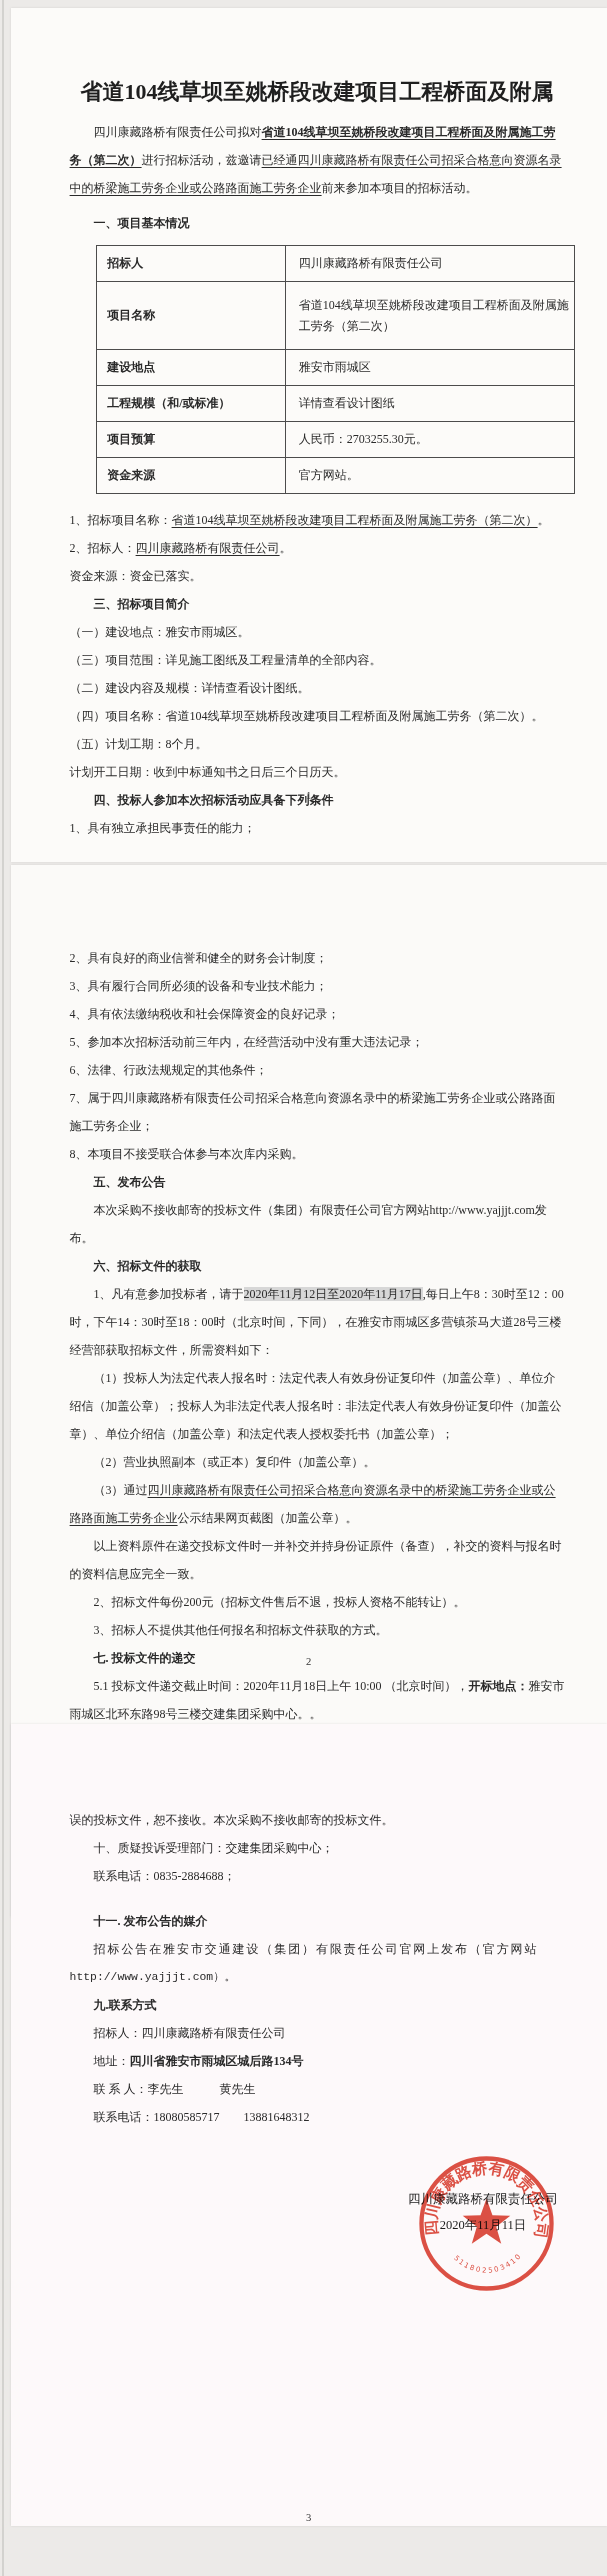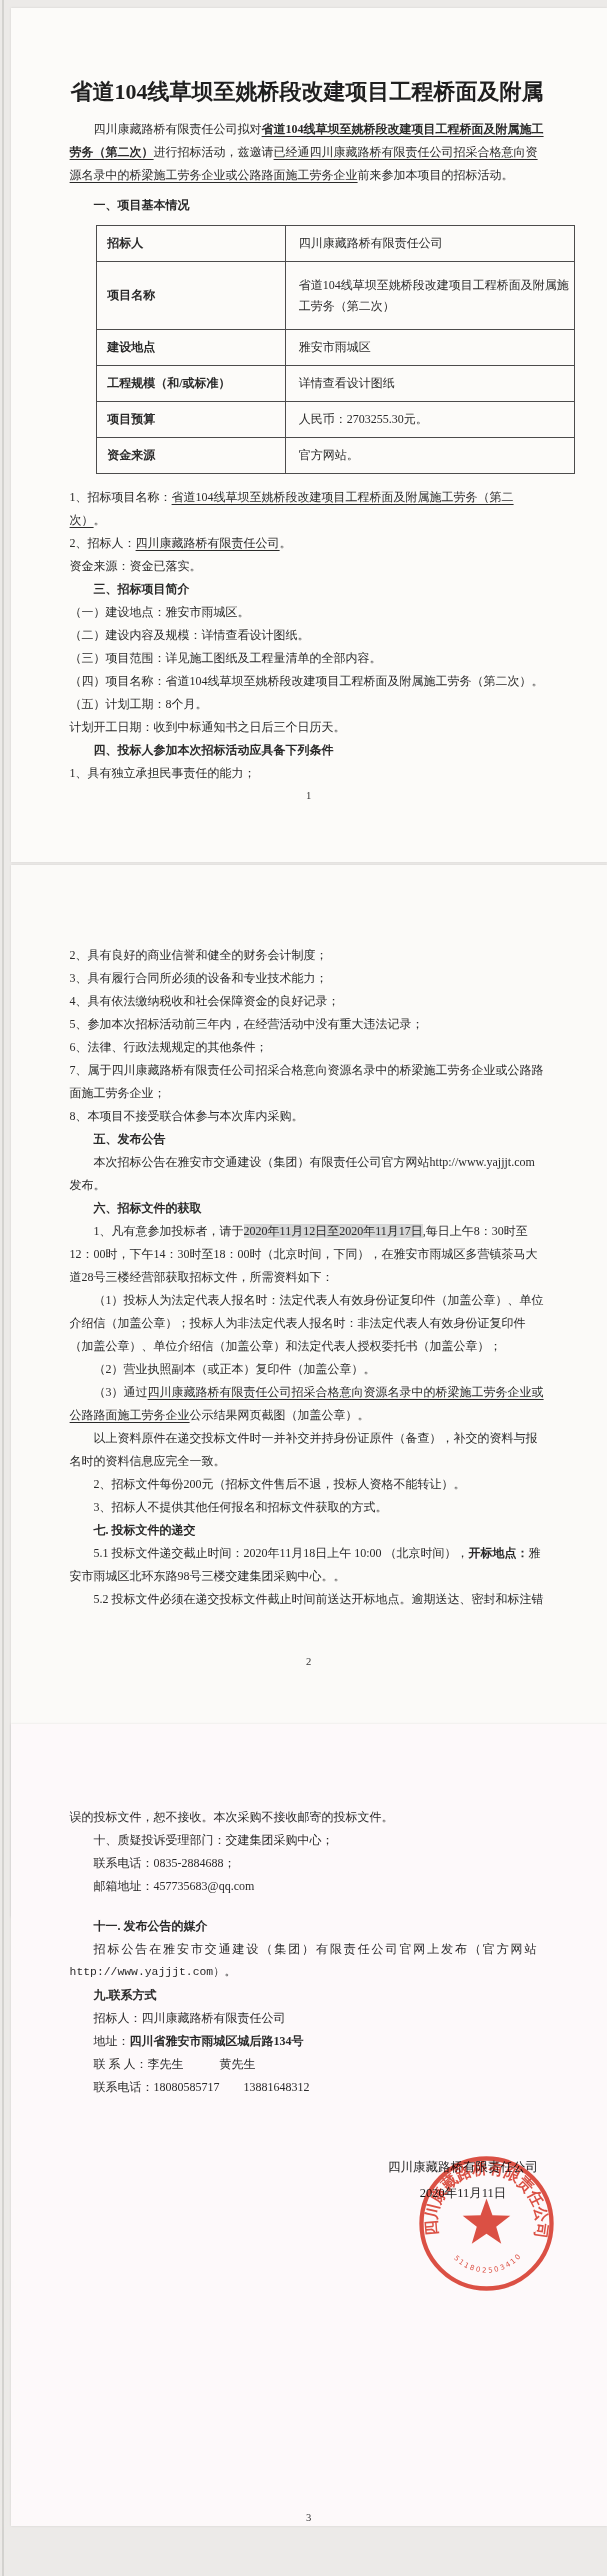--- a/index.html
+++ b/index.html
@@ -12,31 +12,31 @@
     position:relative;
   }
   .scan-edge{
     position:absolute;left:2.3px;top:0;width:1.5px;height:2576px;
     background:#c9c7c4;opacity:.7;
   }
   .page{
     position:absolute;left:10.6px;width:596px;
     background:#fcfbf9;
     box-shadow:0 0 2.3px rgba(0,0,0,.10);
-    padding:0 62px 0 59px;
+    padding:0 42px 0 59px;
     box-sizing:border-box;
   }
   .page-1{top:7.6px;height:854px;}
   .page-2{top:865px;height:1052px;background:#fbfaf8;}
   .page-3{top:1724px;height:802px;background:#fdf9fa;}
   .doc-title{
     font-size:22px;font-weight:bold;line-height:34px;
     text-align:center;margin:67px 0 0 0;color:#1f1f1f;
   }
-  p{margin:0;font-size:12px;line-height:23px;}
+  p{margin:0;font-size:12px;line-height:28px;}
   .indent{text-indent:2em;}
   .b{font-weight:bold;}
   .u{text-decoration:underline;text-underline-offset:3px;}
   .hl{background:#d7d7d7;}
   .sec-h{font-weight:bold;}
   .intro{margin-top:9px;}
   .h-basic{margin-top:7.6px;}
   .info-table{
     border-collapse:collapse;
     margin:8.3px 0 0 26px;
@@ -117,61 +117,60 @@
         <td class="val">官方网站。</td>
       </tr>
     </tbody>
   </table>
 
   <p class="after-table"><span>1、招标项目名称：</span><span class="u">省道104线草坝至姚桥段改建项目工程桥面及附属施工劳务（第二次）</span><span>。</span></p>
   <p><span>2、招标人：</span><span class="u">四川康藏路桥有限责任公司</span><span>。</span></p>
   <p>资金来源：资金已落实。</p>
   <p class="sec-h indent">三、招标项目简介</p>
   <p>（一）建设地点：雅安市雨城区。</p>
+  <p>（三）项目范围：详见施工图纸及工程量清单的全部内容。</p>
   <p>（二）建设内容及规模：详情查看设计图纸。</p>
-  <p>（三）项目范围：详见施工图纸及工程量清单的全部内容。</p>
   <p>（四）项目名称：省道104线草坝至姚桥段改建项目工程桥面及附属施工劳务（第二次）。</p>
   <p>（五）计划工期：8个月。</p>
   <p>计划开工日期：收到中标通知书之日后三个日历天。</p>
   <p class="sec-h indent">四、投标人参加本次招标活动应具备下列条件</p>
   <p>1、具有独立承担民事责任的能力；</p>
 
   <div class="page-no p1-no">1</div>
 </div>
 
 <div class="page page-2">
   <p class="p2-first">2、具有良好的商业信誉和健全的财务会计制度；</p>
   <p>3、具有履行合同所必须的设备和专业技术能力；</p>
   <p>4、具有依法缴纳税收和社会保障资金的良好记录；</p>
   <p>5、参加本次招标活动前三年内，在经营活动中没有重大违法记录；</p>
   <p>6、法律、行政法规规定的其他条件；</p>
   <p>7、属于四川康藏路桥有限责任公司招采合格意向资源名录中的桥梁施工劳务企业或公路路面施工劳务企业；</p>
   <p>8、本项目不接受联合体参与本次库内采购。</p>
   <p class="sec-h indent">五、发布公告</p>
-  <p class="indent"><span>本次招标公告在雅安市交通建设（集团）有限责任公司官方网站</span><span>http://www.yajjjt.com</span><span>发布。</span></p>
+  <p class="indent"><span>本次采购不接收邮寄的投标文件（集团）有限责任公司官方网站</span><span>http://www.yajjjt.com</span><span>发布。</span></p>
   <p class="sec-h indent">六、招标文件的获取</p>
   <p class="indent"><span>1、凡有意参加投标者，请于</span><span class="hl">2020年11月12日至2020年11月17日</span><span>,每日上午8：30时至12：00时，下午14：30时至18：00时（北京时间，下同），在雅安市雨城区多营镇茶马大道28号三楼经营部获取招标文件，所需资料如下：</span></p>
   <p class="indent">（1）投标人为法定代表人报名时：法定代表人有效身份证复印件（加盖公章）、单位介绍信（加盖公章）；投标人为非法定代表人报名时：非法定代表人有效身份证复印件（加盖公章）、单位介绍信（加盖公章）和法定代表人授权委托书（加盖公章）；</p>
   <p class="indent">（2）营业执照副本（或正本）复印件（加盖公章）。</p>
   <p class="indent"><span>（3）通过</span><span class="u">四川康藏路桥有限责任公司招采合格意向资源名录中的桥梁施工劳务企业或公路路面施工劳务企业</span><span>公示结果网页截图（加盖公章）。</span></p>
   <p class="indent">以上资料原件在递交投标文件时一并补交并持身份证原件（备查），补交的资料与报名时的资料信息应完全一致。</p>
   <p class="indent">2、招标文件每份200元（招标文件售后不退，投标人资格不能转让）。</p>
   <p class="indent">3、招标人不提供其他任何报名和招标文件获取的方式。</p>
   <p class="sec-h indent">七. 投标文件的递交</p>
   <p class="indent"><span>5.1 投标文件递交截止时间：2020年11月18日上午 10:00 （北京时间），</span><span class="b">开标地点：</span><span>雅安市雨城区北环东路98号三楼交建集团采购中心。。</span></p>
   <p class="indent">5.2 投标文件必须在递交投标文件截止时间前送达开标地点。逾期送达、密封和标注错</p>
 
   <div class="page-no p2-no">2</div>
 </div>
 
 <div class="page page-3">
   <p class="p3-first">误的投标文件，恕不接收。本次采购不接收邮寄的投标文件。</p>
   <p class="indent">十、质疑投诉受理部门：交建集团采购中心；</p>
   <p class="indent">联系电话：0835-2884688；</p>
-  <p class="indent">邮箱地址：457735683@qq.com</p>
   <p class="sec-h indent gap-top">十一. 发布公告的媒介</p>
   <p class="indent spread">招标公告在雅安市交通建设（集团）有限责任公司官网上发布（官方网站</p>
   <p class="p11-line2">http://www.yajjjt.com）。</p>
   <p class="sec-h indent">九.联系方式</p>
   <p class="indent">招标人：四川康藏路桥有限责任公司</p>
   <p class="indent"><span>地址：</span><span class="b">四川省雅安市雨城区城后路134号</span></p>
   <p class="indent">联 系 人：李先生　　　黄先生</p>
   <p class="indent">联系电话：18080585717　　13881648312</p>
 
   <div class="sig-block">

